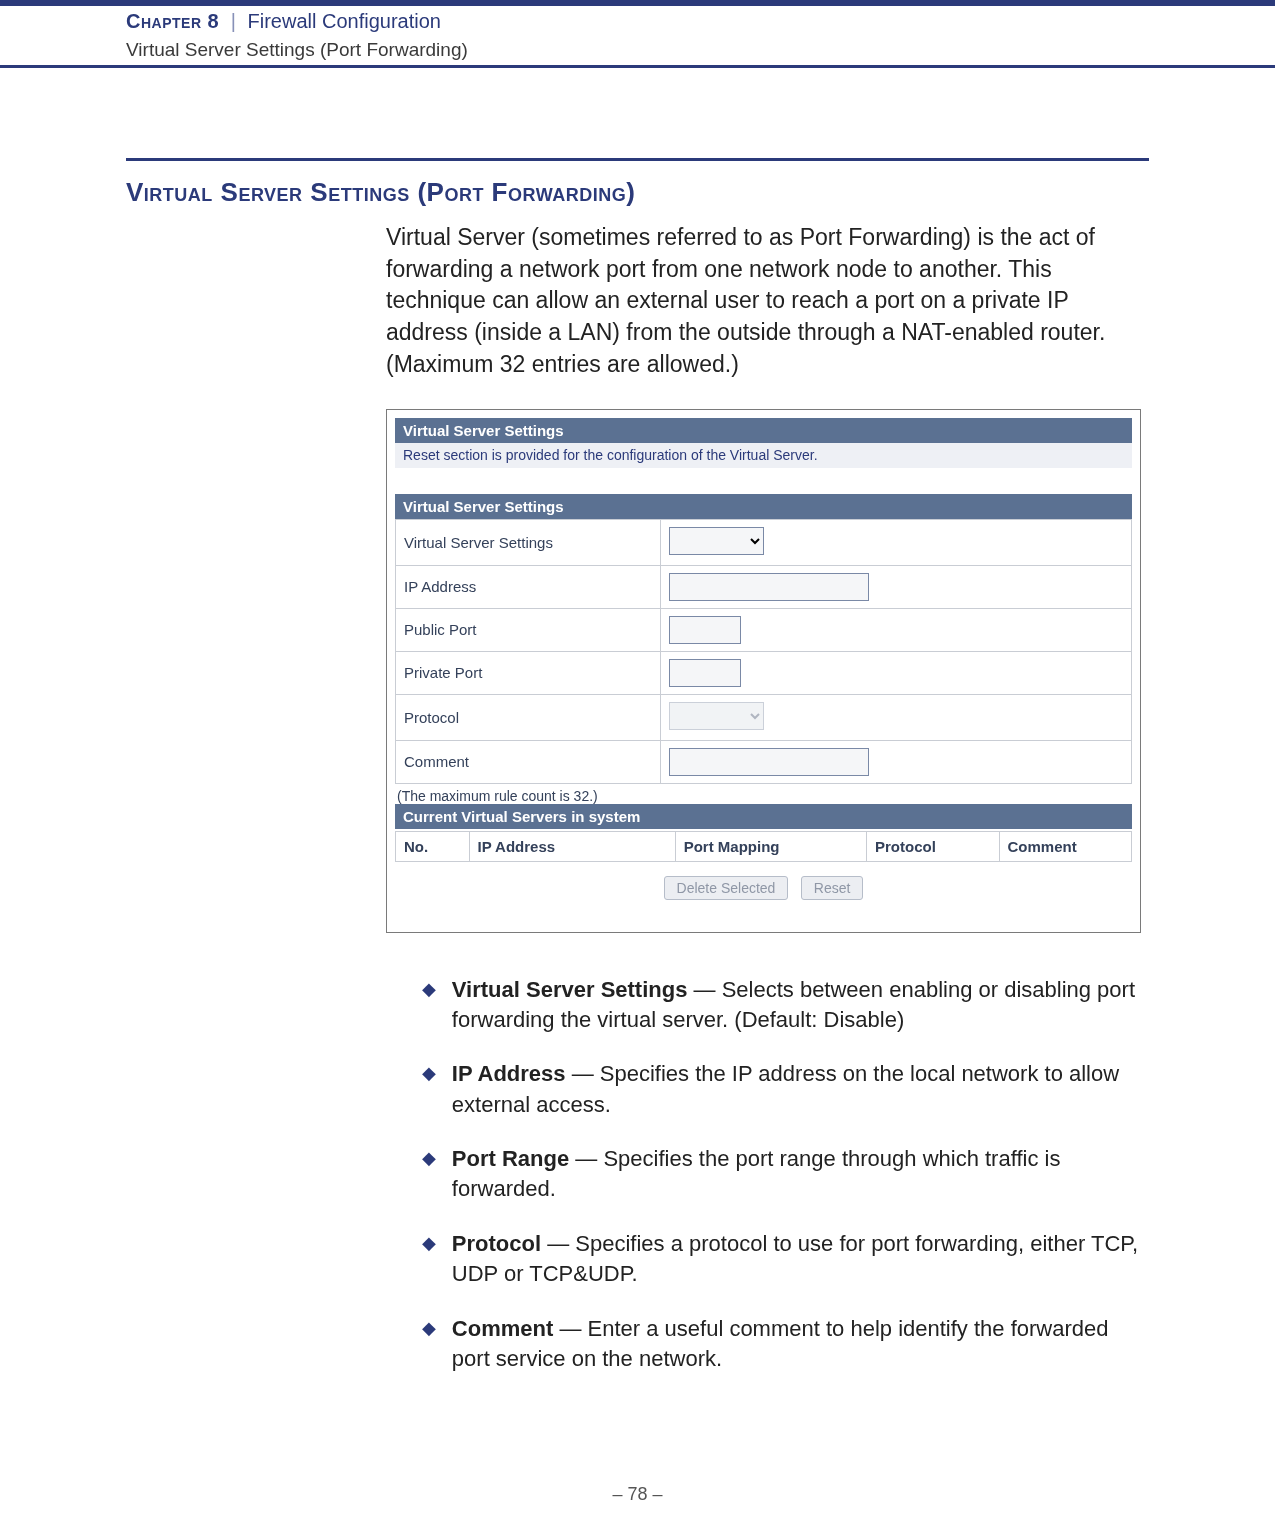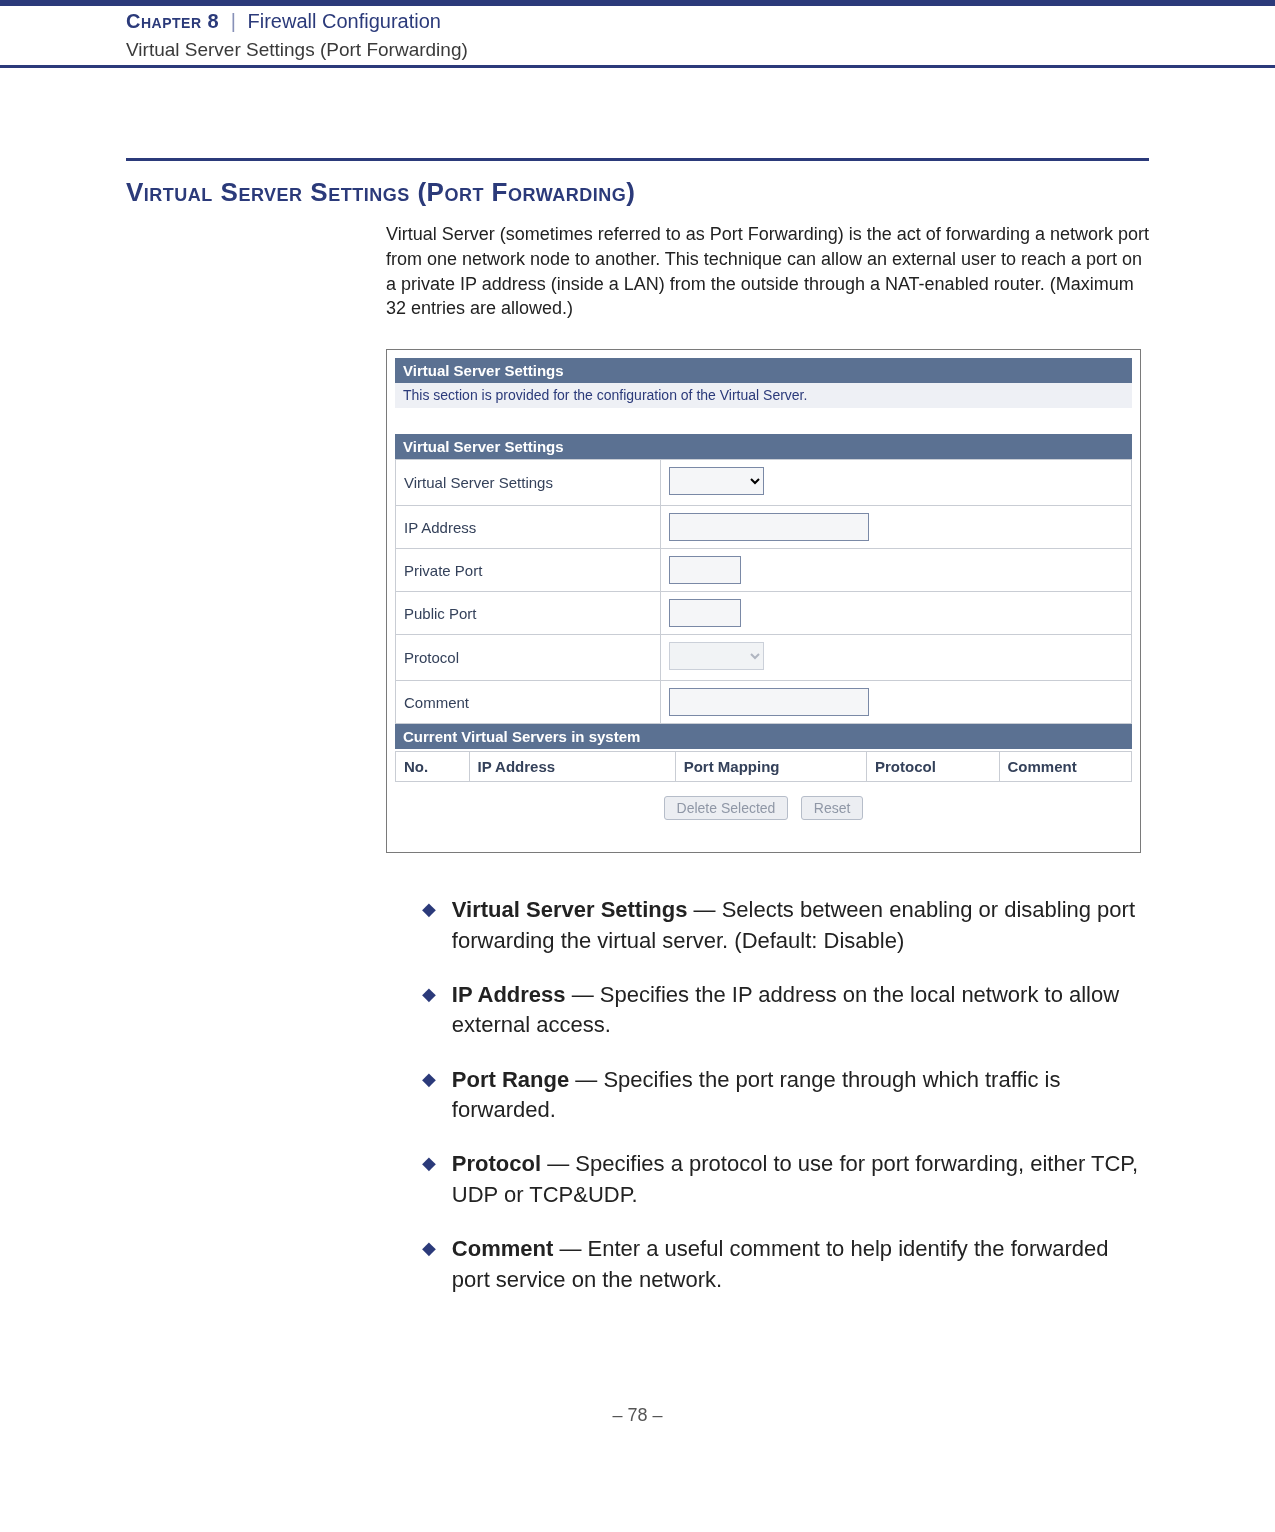--- a/index.html
+++ b/index.html
@@ -62,21 +62,21 @@
     font-weight: bold;
     color: #2b3a7a;
     font-variant: small-caps;
     letter-spacing: 0.5px;
     margin: 0 0 14px 0;
   }
   .right-col {
     margin-left: 260px;
   }
   .intro {
-    font-size: 18px;
+    font-size: 23px;
     line-height: 1.38;
     color: #222;
     margin-bottom: 28px;
   }
   .fig-label {
     font-size: 20px;
     font-weight: bold;
     color: #2b3a7a;
     margin-bottom: 10px;
   }
@@ -224,21 +224,21 @@
       <div class="section-title">Virtual Server Settings (Port Forwarding)</div>
 
       <div class="right-col">
 
         <div class="intro">Virtual Server (sometimes referred to as Port Forwarding) is the act of forwarding a network port from one network node to another. This technique can allow an external user to reach a port on a private IP address (inside a LAN) from the outside through a NAT-enabled router. (Maximum 32 entries are allowed.)</div>
 
 
         <div class="shot">
 
           <div class="panel-head">Virtual Server Settings</div>
-          <div class="panel-desc">This section is provided for the configuration of the Virtual Server.</div>
+          <div class="panel-desc">Reset section is provided for the configuration of the Virtual Server.</div>
 
           <div class="spacer10"></div>
 
           <div class="panel-head">Virtual Server Settings</div>
 
           <table class="form-table">
             <tbody>
                 <tr>
               <td class="lbl">Virtual Server Settings</td>
               <td>
@@ -247,27 +247,27 @@
                 </select>
               </td>
             </tr>
             <tr>
               <td class="lbl">IP Address</td>
               <td>
                 <input class="ux-input-m" value="" style="">
               </td>
             </tr>
             <tr>
+              <td class="lbl">Public Port</td>
+              <td>
+                <input class="ux-input-s" value="" style="">
+              </td>
+            </tr>
+            <tr>
               <td class="lbl">Private Port</td>
-              <td>
-                <input class="ux-input-s" value="" style="">
-              </td>
-            </tr>
-            <tr>
-              <td class="lbl">Public Port</td>
               <td>
                 <input class="ux-input-s" value="" style="">
               </td>
             </tr>
             <tr>
               <td class="lbl">Protocol</td>
               <td>
                 <select class="ux-select dis" disabled="">
                   <option>TCP&amp;UDP</option>
                 </select>
@@ -275,20 +275,21 @@
             </tr>
             <tr>
               <td class="lbl">Comment</td>
               <td>
                 <input class="ux-input-m" value="" style="">
               </td>
             </tr>
           </tbody>
             </table>
 
+          <div class="note-small">(The maximum rule count is 32.)</div>
 
 
           <div class="panel-head">Current Virtual Servers in system</div>
           <table class="list-head-row">
             <tbody>
                 <tr>
               <th style="width:10%">No.</th>
               <th style="width:28%">IP Address</th>
               <th style="width:26%">Port Mapping</th>
               <th style="width:18%">Protocol</th>

